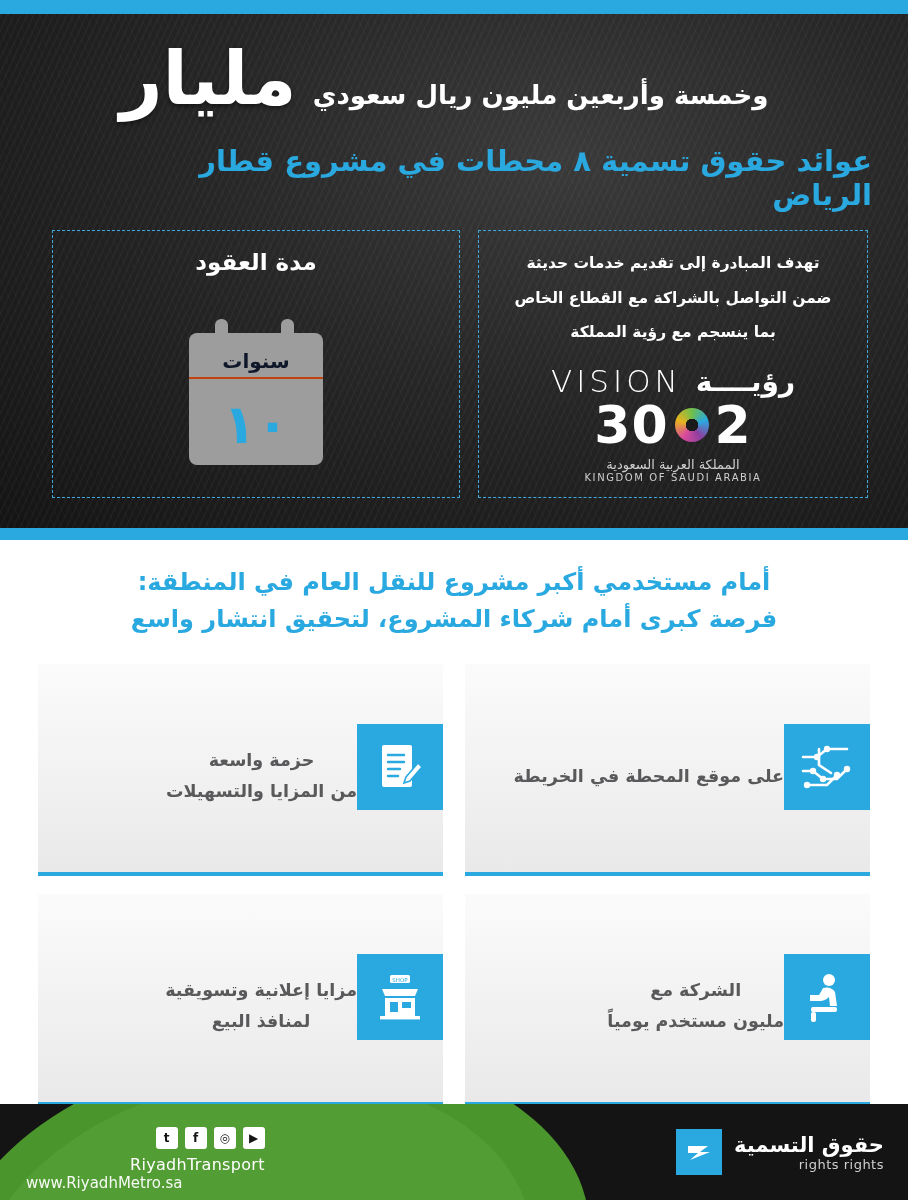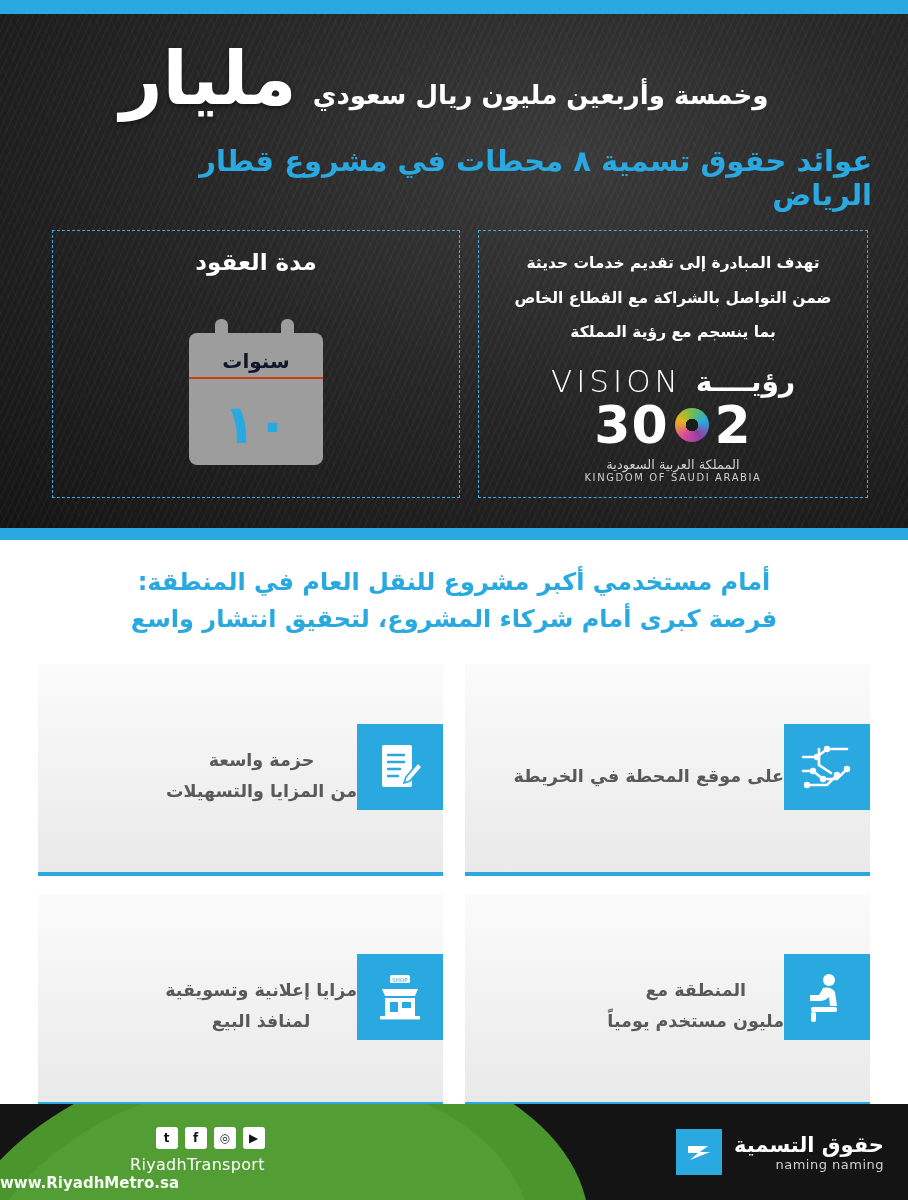--- a/index.html
+++ b/index.html
@@ -261,22 +261,22 @@
     z-index: 4;
   }
   .social-row { display:flex; gap: 7px; }
   .s-icon {
     width: 22px; height: 22px; background:#ffffff; color:#141414;
     display:flex; align-items:center; justify-content:center;
     font-size: 12px; font-weight: bold; border-radius: 3px;
   }
   .handle { color:#ffffff; font-size: 16px; letter-spacing: 0.3px; direction: ltr; }
   .site-url {
-    position:absolute; left: 0; bottom: 8px;
-    color:#ffffff; font-size: 15px; direction: ltr; z-index: 4; opacity: .95; font-weight: bold;
+    position:absolute; left: 26px; bottom: 8px;
+    color:#ffffff; font-size: 15px; direction: ltr; z-index: 4; opacity: .95;
   }
 </style>
 </head>
 <body>
 
 <div class="page">
 
   <div class="hero">
     <div class="top-accent"></div>
 
@@ -384,21 +384,21 @@
           <svg width="60" height="60" viewBox="0 0 60 60" aria-hidden="true">
             <g fill="#ffffff">
               <circle cx="32" cy="13" r="6"></circle>
               <path d="M26 21 q8 -2 12 4 l2 14 h-7 l-1 -9 q-4 4 -9 4 l-10 0 v-6 l9 0 q3 -5 4 -7 Z"></path>
               <rect x="14" y="40" width="26" height="5" rx="2"></rect>
               <rect x="14" y="45" width="5" height="10" rx="2"></rect>
             </g>
           </svg>
         </div>
         <div class="card-text">
-          <div>المنطقة مع</div>
+          <div>الشركة مع</div>
           <div>مليون مستخدم يومياً</div>
         </div>
       </div>
 
       <div class="card">
         <div class="card-icon">
           <svg width="60" height="60" viewBox="0 0 60 60" aria-hidden="true">
             <rect x="20" y="8" width="20" height="8" rx="1.5" fill="#ffffff"></rect>
             <text x="30" y="14.6" font-size="5.5" text-anchor="middle" fill="#29a9e0" font-family="DejaVu Sans, sans-serif">SHOP</text>
             <path d="M12 22 h36 l-3 7 H15 Z" fill="#ffffff"></path>
@@ -418,21 +418,21 @@
   </div>
 
   <div class="footer">
     <div class="footer-swoosh-grey"></div>
     <div class="footer-swoosh-green"></div>
 
     <div class="footer-inner">
       <div class="naming-rights">
         <div class="nr-text">
           <div class="nr-ar">حقوق التسمية</div>
-          <div class="nr-en">naming naming</div>
+          <div class="nr-en">rights rights</div>
         </div>
         <div class="nr-logo">
           <svg width="30" height="30" viewBox="0 0 30 30" aria-hidden="true">
             <path d="M4 9 H24 L16 15 H26 L6 23 L14 16 H4 Z" fill="#ffffff"></path>
           </svg>
         </div>
       </div>
       <div></div>
     </div>
 

